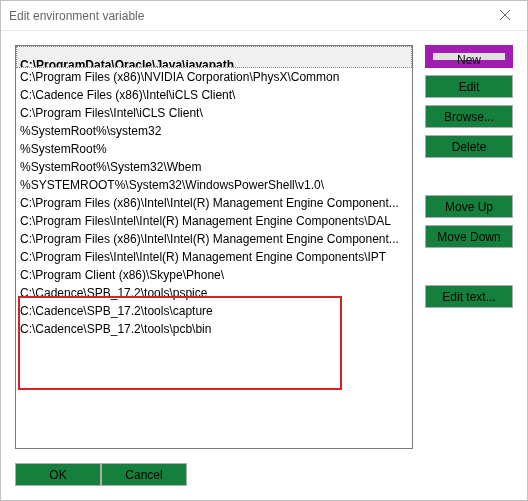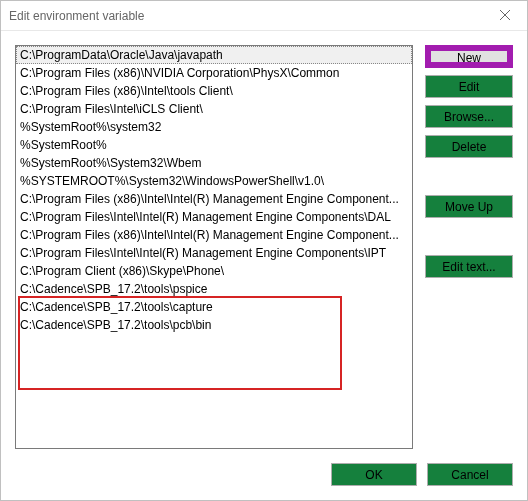--- a/index.html
+++ b/index.html
@@ -65,21 +65,22 @@
     font-size: 12px;
     white-space: nowrap;
     overflow: hidden;
     text-overflow: ellipsis;
   }
   .list-item.selected {
     background: #f0f0f0;
     border: 1px dotted #888;
     height: 18px;
     line-height: 16px;
-    padding: 0 3px;
+    padding: 10px 3px;
+    font-weight: bold;
   }
   .highlight-box {
     position: absolute;
     border: 2px solid #d62424;
     pointer-events: none;
   }
   .btn-col {
     width: 88px;
     display: flex;
     flex-direction: column;
@@ -89,28 +90,28 @@
     height: 23px;
     border: 1px solid #adadad;
     background: #15803d;
     font-size: 12px;
     font-family: inherit;
     cursor: pointer;
     margin-bottom: 7px;
     padding: 0;
   }
   .btn.primary {
-    border: 6px solid #a21caf;
+    border: 8px solid #a21caf;
     background: #e1e1e1;
   }
   .spacer-sm { height: 30px; }
   .footer {
     display: flex;
-    justify-content: flex-end;
-    gap: 10px;
+    justify-content: flex-start;
+    gap: 0;
     padding: 14px;
     flex: 0 0 auto;
   }
   .footer .btn {
     width: 86px;
     margin-bottom: 0;
   }
 </style>
 </head>
 <body>
@@ -128,21 +129,21 @@
       </span>
     </div>
   </div>
 
   <div class="body-area">
 
     <div class="list-wrapper">
       <div class="list" id="path-list">
           <div class="list-item selected">C:\ProgramData\Oracle\Java\javapath</div>
           <div class="list-item">C:\Program Files (x86)\NVIDIA Corporation\PhysX\Common</div>
-          <div class="list-item">C:\Program Files (x86)\Intel\tools Client\</div>
+          <div class="list-item">C:\Cadence Files (x86)\Intel\iCLS Client\</div>
           <div class="list-item">C:\Program Files\Intel\iCLS Client\</div>
           <div class="list-item">%SystemRoot%\system32</div>
           <div class="list-item">%SystemRoot%</div>
           <div class="list-item">%SystemRoot%\System32\Wbem</div>
           <div class="list-item">%SYSTEMROOT%\System32\WindowsPowerShell\v1.0\</div>
           <div class="list-item">C:\Program Files (x86)\Intel\Intel(R) Management Engine Component...</div>
           <div class="list-item">C:\Program Files\Intel\Intel(R) Management Engine Components\DAL</div>
           <div class="list-item">C:\Program Files (x86)\Intel\Intel(R) Management Engine Component...</div>
           <div class="list-item">C:\Program Files\Intel\Intel(R) Management Engine Components\IPT</div>
           <div class="list-item">C:\Program Client (x86)\Skype\Phone\</div>
@@ -153,20 +154,21 @@
       <div class="highlight-box" id="hl-box" style="left: 2px; right: 70px; top: 250px; height: 94px; border-color: rgb(214, 36, 36);"></div>
     </div>
 
     <div class="btn-col">
       <button class="btn primary">New</button>
       <button class="btn">Edit</button>
       <button class="btn">Browse...</button>
       <button class="btn">Delete</button>
       <div class="spacer-sm"></div>
       <button class="btn">Move Up</button>
+      <button class="btn">Move Down</button>
       <div class="spacer-sm"></div>
       <button class="btn">Edit text...</button>
     </div>
 
   </div>
 
   <div class="footer">
     <button class="btn">OK</button>
     <button class="btn">Cancel</button>
   </div>

